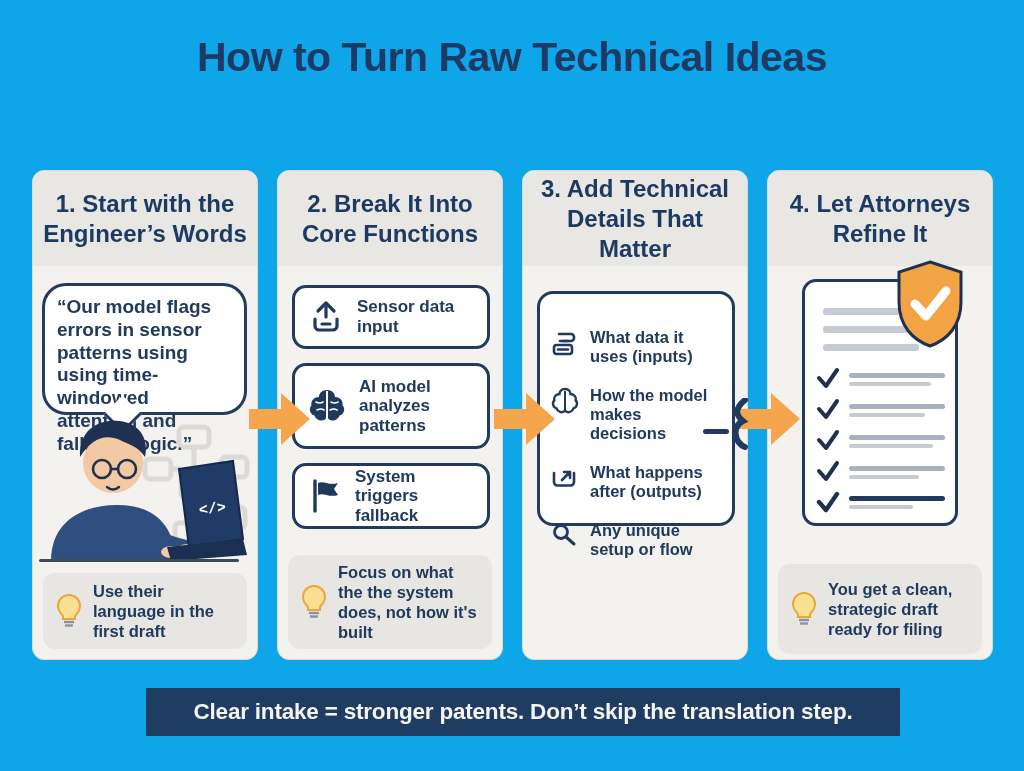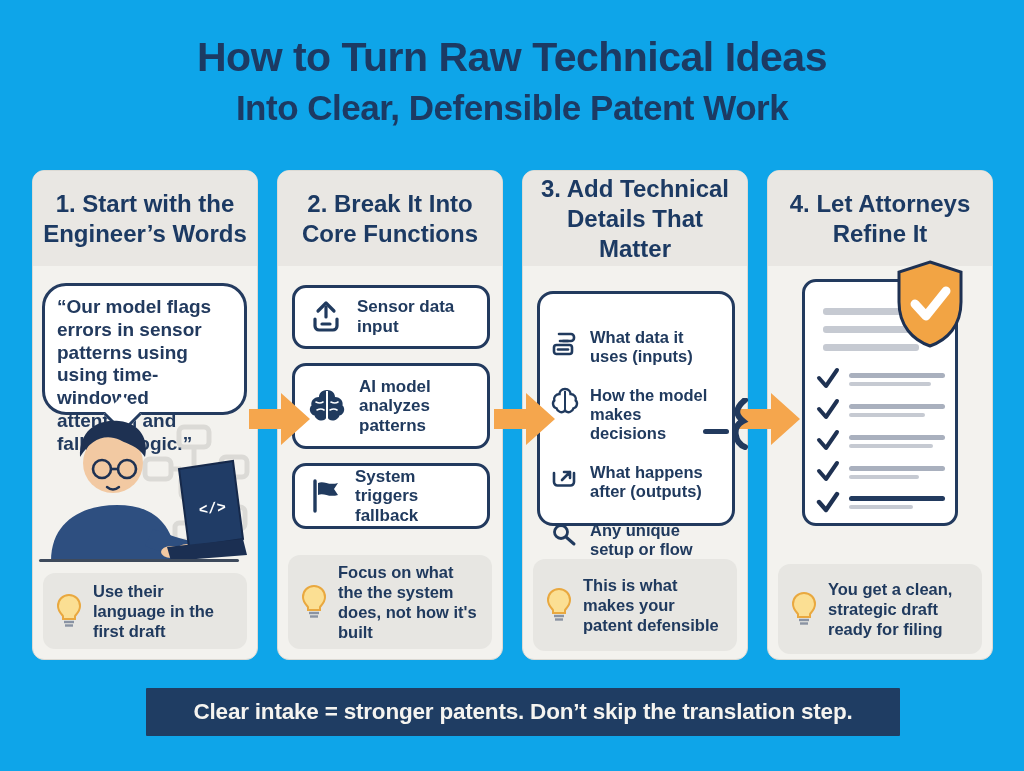--- a/index.html
+++ b/index.html
@@ -59,21 +59,20 @@
   .footer{position:absolute;left:146px;top:688px;width:754px;height:48px;background:#1F3D63;
           border-radius:1px;color:#F5F4F0;font-weight:700;font-size:22.5px;display:flex;
           align-items:center;justify-content:center;letter-spacing:-0.2px;}
 </style>
 </head>
 <body>
 
 <div id="canvas">
 
   <div class="title-line1">How to Turn Raw Technical Ideas</div>
-  <div class="title-line2">Into Clear, Defensible Patent Work</div>
 
   <div class="col col1">
     <div class="band">1. Start with the Engineer’s Words</div>
 
     <div class="bubble">“Our model flags errors in sensor patterns using using time-windowed attention and fallback logic.”</div>
     <div class="bubble-tail"></div>
 
     <svg class="flowchart" width="110" height="140" viewBox="0 0 110 140">
       <g fill="none" stroke="#C9C8C4" stroke-width="5">
         <rect x="38" y="4" width="30" height="20" rx="5"></rect>
@@ -192,76 +191,68 @@
       </div>
       <div class="drow">
         <svg class="dicon" width="30" height="28" viewBox="0 0 30 28">
           <circle cx="11" cy="10" r="6.5" fill="none" stroke="#203A5E" stroke-width="2.8"></circle>
           <line x1="16" y1="15" x2="24" y2="22" stroke="#203A5E" stroke-width="3" stroke-linecap="round"></line>
         </svg>
         <span>Any unique setup or flow</span>
       </div>
     </div>
 
+  </div>
+
+  <div class="col col4">
+    <div class="band">4. Let Attorneys Refine It</div>
+
+    <div class="doc">
+      <div class="doc-line" style="left:18px;top:26px;width:96px;height:7px;background:#C6CAD2;"></div>
+      <div class="doc-line" style="left:18px;top:44px;width:96px;height:7px;background:#C6CAD2;"></div>
+      <div class="doc-line" style="left:18px;top:62px;width:96px;height:7px;background:#C6CAD2;"></div>
+
+      <svg class="check-row" style="top:84px" width="136" height="26" viewBox="0 0 136 26">
+        <polyline points="4,12 11,20 22,4" fill="none" stroke="#1E3152" stroke-width="4" stroke-linecap="round" stroke-linejoin="round"></polyline>
+        <rect x="34" y="7" width="96" height="5" rx="2.5" fill="#A9B0BE"></rect>
+        <rect x="34" y="16" width="82" height="4" rx="2" fill="#C6CAD2"></rect>
+      </svg>
+      <svg class="check-row" style="top:115px" width="136" height="26" viewBox="0 0 136 26">
+        <polyline points="4,12 11,20 22,4" fill="none" stroke="#1E3152" stroke-width="4" stroke-linecap="round" stroke-linejoin="round"></polyline>
+        <rect x="34" y="7" width="96" height="5" rx="2.5" fill="#A9B0BE"></rect>
+        <rect x="34" y="16" width="76" height="4" rx="2" fill="#C6CAD2"></rect>
+      </svg>
+      <svg class="check-row" style="top:146px" width="136" height="26" viewBox="0 0 136 26">
+        <polyline points="4,12 11,20 22,4" fill="none" stroke="#1E3152" stroke-width="4" stroke-linecap="round" stroke-linejoin="round"></polyline>
+        <rect x="34" y="7" width="96" height="5" rx="2.5" fill="#A9B0BE"></rect>
+        <rect x="34" y="16" width="84" height="4" rx="2" fill="#C6CAD2"></rect>
+      </svg>
+      <svg class="check-row" style="top:177px" width="136" height="26" viewBox="0 0 136 26">
+        <polyline points="4,12 11,20 22,4" fill="none" stroke="#1E3152" stroke-width="4" stroke-linecap="round" stroke-linejoin="round"></polyline>
+        <rect x="34" y="7" width="96" height="5" rx="2.5" fill="#A9B0BE"></rect>
+        <rect x="34" y="16" width="70" height="4" rx="2" fill="#C6CAD2"></rect>
+      </svg>
+      <svg class="check-row" style="top:208px" width="136" height="26" viewBox="0 0 136 26">
+        <polyline points="4,12 11,20 22,4" fill="none" stroke="#1E3152" stroke-width="4.4" stroke-linecap="round" stroke-linejoin="round"></polyline>
+        <rect x="34" y="6" width="96" height="5" rx="2.5" fill="#223A5E"></rect>
+        <rect x="34" y="15" width="64" height="4" rx="2" fill="#C6CAD2"></rect>
+      </svg>
+
+      <svg class="shield" width="78" height="92" viewBox="0 0 78 92">
+        <path d="M39 4 L70 14 V44 C70 68 56 82 39 88 C22 82 8 68 8 44 V14 Z" fill="#F2A444" stroke="#1E3152" stroke-width="3"></path>
+        <polyline points="24,46 35,58 55,33" fill="none" stroke="#FFFFFF" stroke-width="9" stroke-linecap="round" stroke-linejoin="round"></polyline>
+      </svg>
+    </div>
+
     <div class="tip">
       <svg class="bulb" width="28" height="38" viewBox="0 0 28 38">
         <path d="M14 3 C7.5 3 3 8 3 14 C3 19 6 21.5 8 24 L8 27 L20 27 L20 24 C22 21.5 25 19 25 14 C25 8 20.5 3 14 3 Z" fill="#FBDF93" stroke="#E9A83F" stroke-width="2"></path>
         <line x1="9" y1="30" x2="19" y2="30" stroke="#8A93A3" stroke-width="2.4"></line>
         <line x1="10" y1="33.5" x2="18" y2="33.5" stroke="#8A93A3" stroke-width="2.4"></line>
       </svg>
-      <span>This is what makes your patent defensible</span>
-    </div>
-  </div>
-
-  <div class="col col4">
-    <div class="band">4. Let Attorneys Refine It</div>
-
-    <div class="doc">
-      <div class="doc-line" style="left:18px;top:26px;width:96px;height:7px;background:#C6CAD2;"></div>
-      <div class="doc-line" style="left:18px;top:44px;width:96px;height:7px;background:#C6CAD2;"></div>
-      <div class="doc-line" style="left:18px;top:62px;width:96px;height:7px;background:#C6CAD2;"></div>
-
-      <svg class="check-row" style="top:84px" width="136" height="26" viewBox="0 0 136 26">
-        <polyline points="4,12 11,20 22,4" fill="none" stroke="#1E3152" stroke-width="4" stroke-linecap="round" stroke-linejoin="round"></polyline>
-        <rect x="34" y="7" width="96" height="5" rx="2.5" fill="#A9B0BE"></rect>
-        <rect x="34" y="16" width="82" height="4" rx="2" fill="#C6CAD2"></rect>
-      </svg>
-      <svg class="check-row" style="top:115px" width="136" height="26" viewBox="0 0 136 26">
-        <polyline points="4,12 11,20 22,4" fill="none" stroke="#1E3152" stroke-width="4" stroke-linecap="round" stroke-linejoin="round"></polyline>
-        <rect x="34" y="7" width="96" height="5" rx="2.5" fill="#A9B0BE"></rect>
-        <rect x="34" y="16" width="76" height="4" rx="2" fill="#C6CAD2"></rect>
-      </svg>
-      <svg class="check-row" style="top:146px" width="136" height="26" viewBox="0 0 136 26">
-        <polyline points="4,12 11,20 22,4" fill="none" stroke="#1E3152" stroke-width="4" stroke-linecap="round" stroke-linejoin="round"></polyline>
-        <rect x="34" y="7" width="96" height="5" rx="2.5" fill="#A9B0BE"></rect>
-        <rect x="34" y="16" width="84" height="4" rx="2" fill="#C6CAD2"></rect>
-      </svg>
-      <svg class="check-row" style="top:177px" width="136" height="26" viewBox="0 0 136 26">
-        <polyline points="4,12 11,20 22,4" fill="none" stroke="#1E3152" stroke-width="4" stroke-linecap="round" stroke-linejoin="round"></polyline>
-        <rect x="34" y="7" width="96" height="5" rx="2.5" fill="#A9B0BE"></rect>
-        <rect x="34" y="16" width="70" height="4" rx="2" fill="#C6CAD2"></rect>
-      </svg>
-      <svg class="check-row" style="top:208px" width="136" height="26" viewBox="0 0 136 26">
-        <polyline points="4,12 11,20 22,4" fill="none" stroke="#1E3152" stroke-width="4.4" stroke-linecap="round" stroke-linejoin="round"></polyline>
-        <rect x="34" y="6" width="96" height="5" rx="2.5" fill="#223A5E"></rect>
-        <rect x="34" y="15" width="64" height="4" rx="2" fill="#C6CAD2"></rect>
-      </svg>
-
-      <svg class="shield" width="78" height="92" viewBox="0 0 78 92">
-        <path d="M39 4 L70 14 V44 C70 68 56 82 39 88 C22 82 8 68 8 44 V14 Z" fill="#F2A444" stroke="#1E3152" stroke-width="3"></path>
-        <polyline points="24,46 35,58 55,33" fill="none" stroke="#FFFFFF" stroke-width="9" stroke-linecap="round" stroke-linejoin="round"></polyline>
-      </svg>
-    </div>
-
-    <div class="tip">
-      <svg class="bulb" width="28" height="38" viewBox="0 0 28 38">
-        <path d="M14 3 C7.5 3 3 8 3 14 C3 19 6 21.5 8 24 L8 27 L20 27 L20 24 C22 21.5 25 19 25 14 C25 8 20.5 3 14 3 Z" fill="#FBDF93" stroke="#E9A83F" stroke-width="2"></path>
-        <line x1="9" y1="30" x2="19" y2="30" stroke="#8A93A3" stroke-width="2.4"></line>
-        <line x1="10" y1="33.5" x2="18" y2="33.5" stroke="#8A93A3" stroke-width="2.4"></line>
-      </svg>
       <span>You get a clean, strategic draft ready for filing</span>
     </div>
   </div>
 
   <svg class="arrow arrow1" width="62" height="54" viewBox="0 0 62 54">
     <polygon points="0,17 32,17 32,1 61,27 32,53 32,37 0,37" fill="#F5A64D"></polygon>
   </svg>
   <svg class="arrow arrow2" width="62" height="54" viewBox="0 0 62 54">
     <polygon points="0,17 32,17 32,1 61,27 32,53 32,37 0,37" fill="#F5A64D"></polygon>
   </svg>

